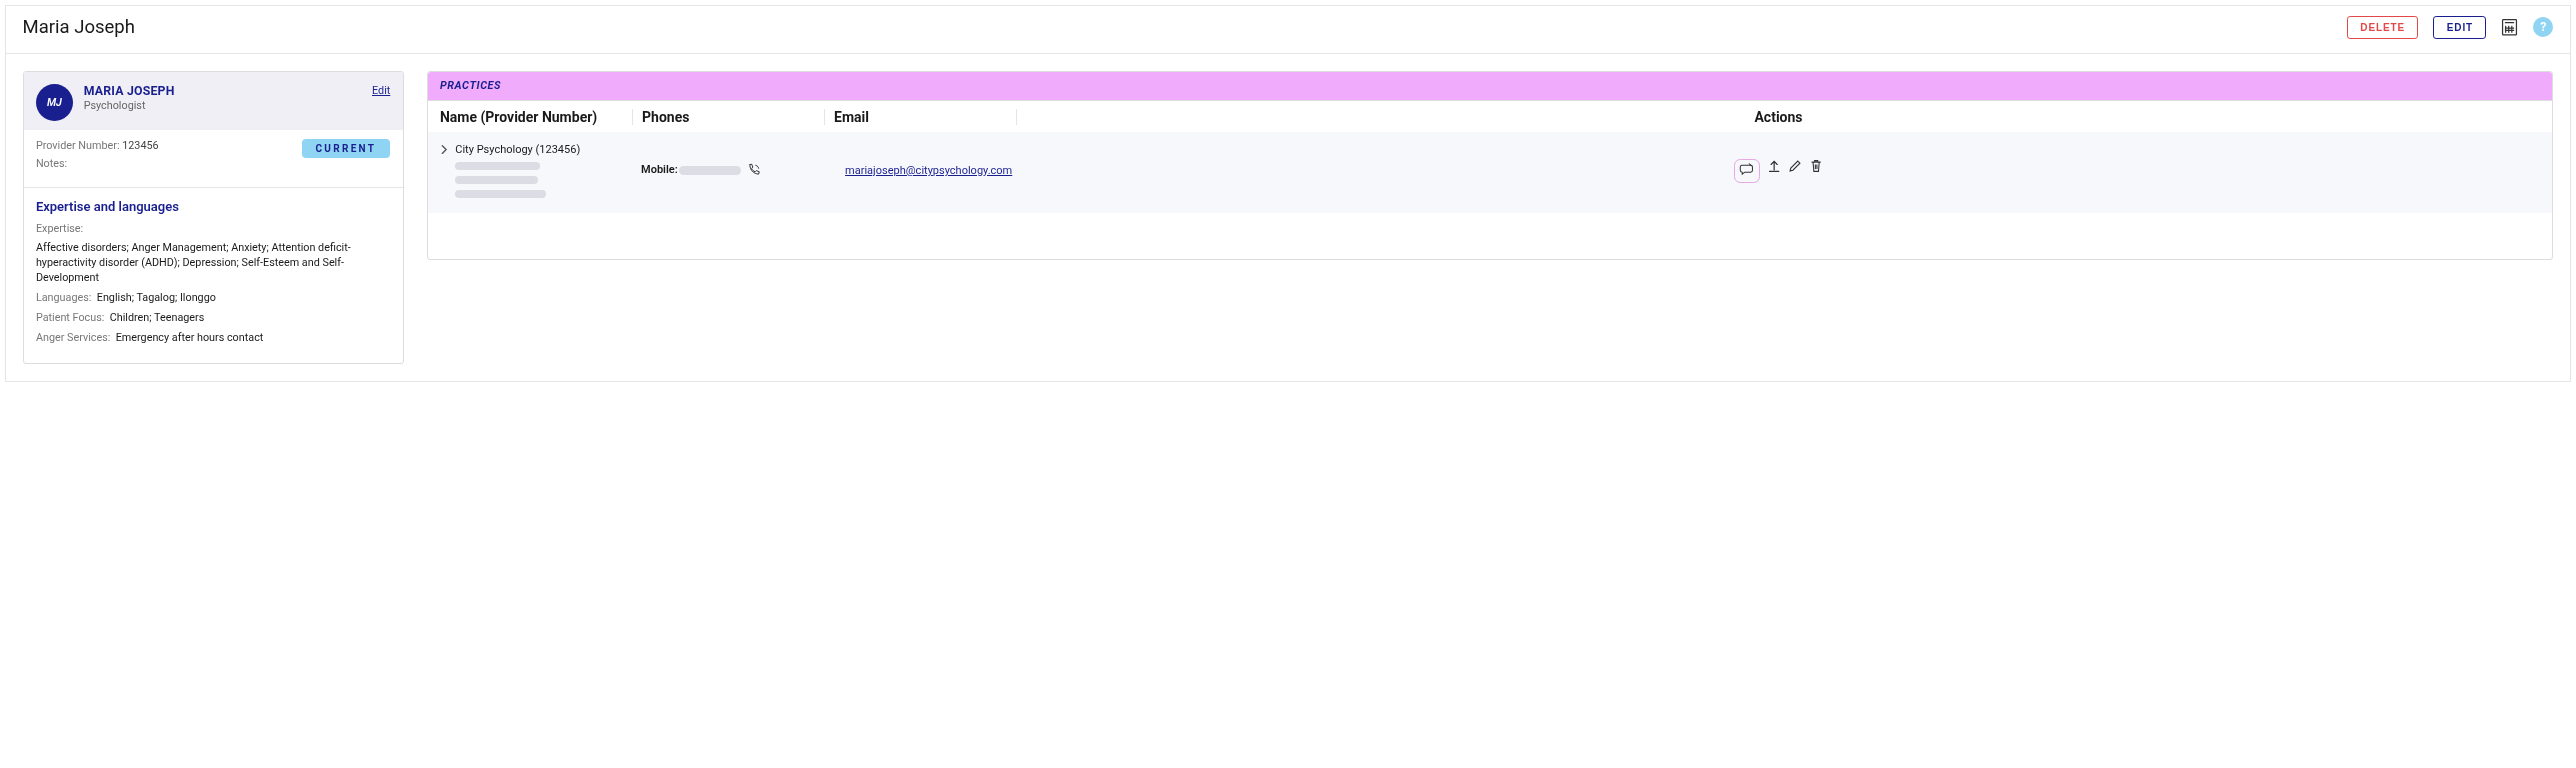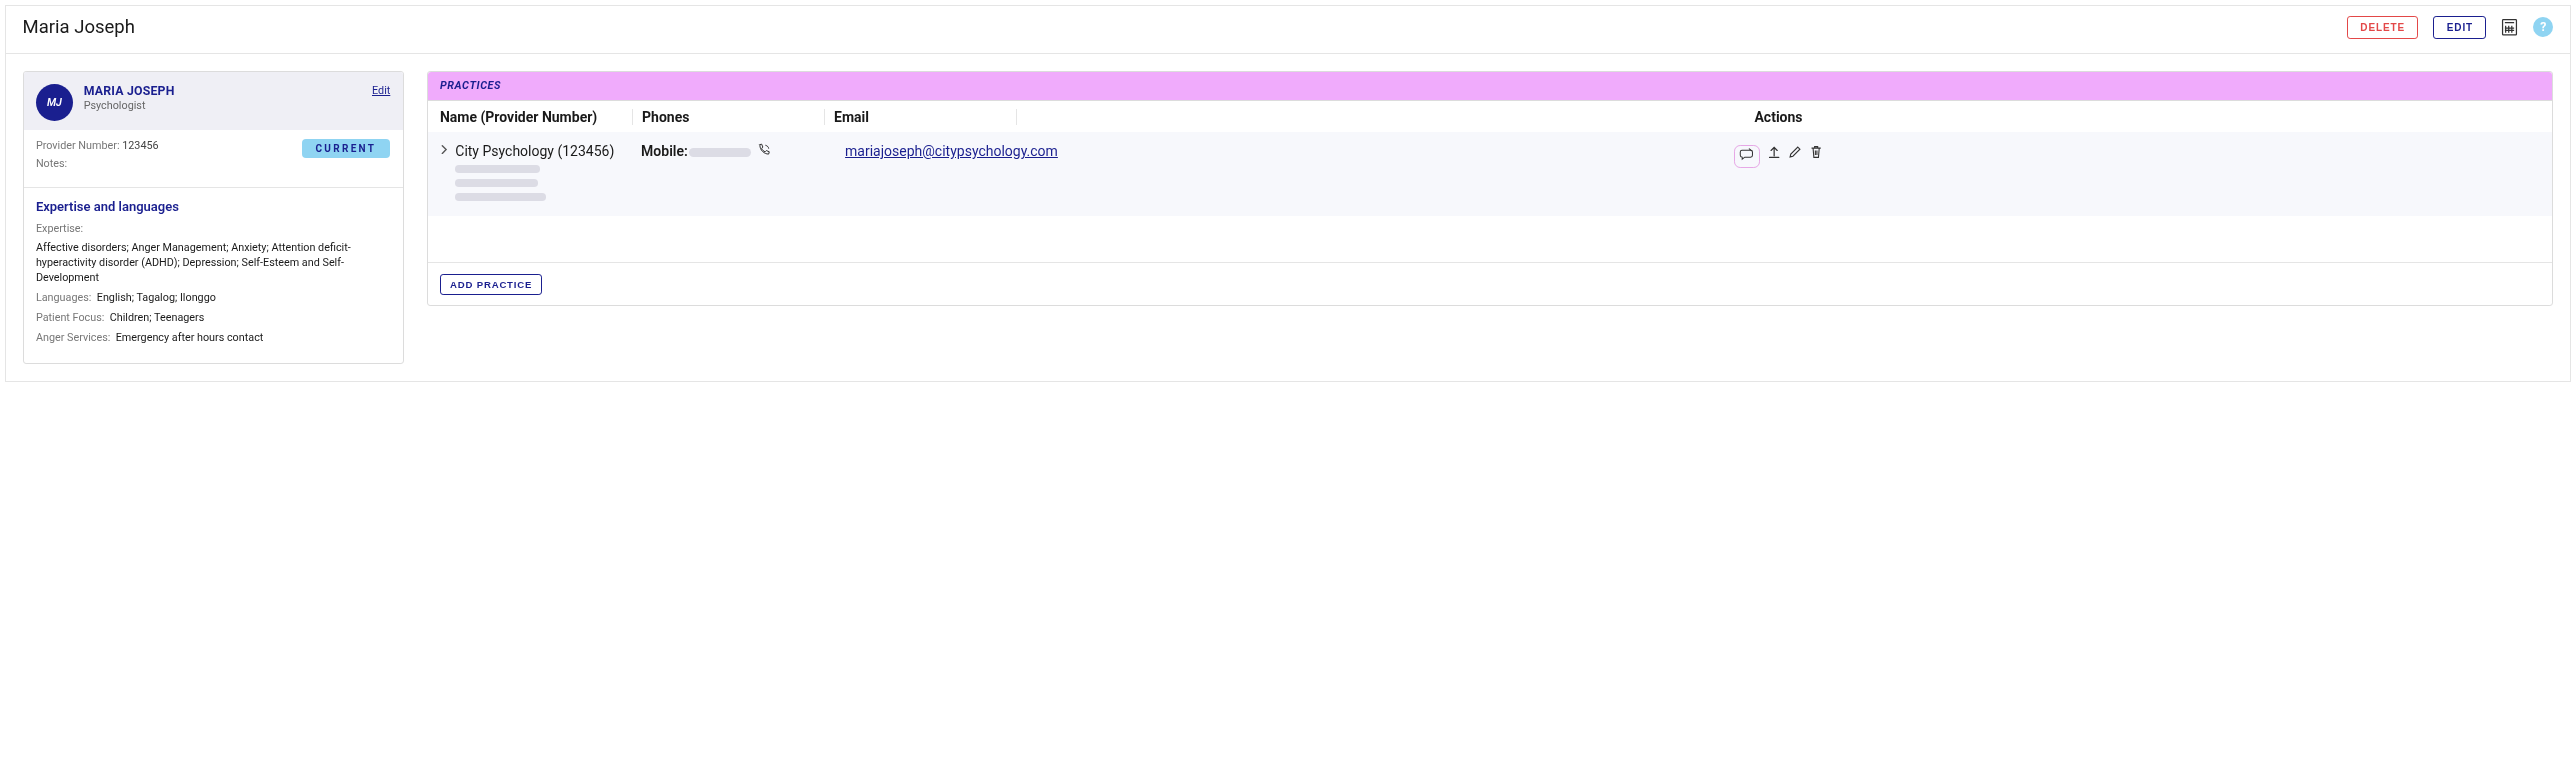--- a/index.html
+++ b/index.html
@@ -31,21 +31,21 @@
 .info-line { font-size: 10.8px; margin-bottom: 4.6px; line-height: 1.4; color: #1a1a1a; }
 .info-line .k { color: #777; }
 .right { flex: 1; }
 .panel { border: 0.8px solid #dcdcdc; border-radius: 3.1px; }
 .panel-header { background: #f0abfc; padding: 7.7px 12.3px; color: #1a1f8f; font-weight: 700; letter-spacing: 0.6px; font-size: 10.8px; border-bottom: 0.8px solid #dcdcdc; border-radius: 3.1px 3.1px 0 0; font-style: italic; }
 .table-head { display: flex; padding: 7.7px 12.3px; font-weight: 700; font-size: 14px; color: #1a1a1a; }
 .col-name { width: 192px; }
 .col-phones { width: 192px; border-left: 0.8px solid #e5e5e5; padding-left: 9.2px; }
 .col-email { width: 192px; border-left: 0.8px solid #e5e5e5; padding-left: 9.2px; }
 .col-actions { flex: 1; border-left: 0.8px solid #e5e5e5; text-align: center; }
-.table-row { display: flex; padding: 10.8px 12.3px 15.4px 12.3px; background: #f7f8fc; font-size: 14px; align-items: flex-start; }
+.table-row { display: flex; padding: 10.8px 12.3px 15.4px 12.3px; background: #f7f8fc; font-size: 11px; align-items: center; }
 .cell-name { width: 192px; display: flex; gap: 6.2px; }
 .chevron { cursor: pointer; padding-top: 1.5px; font-size: 10px; color: #555; }
 .redacted { height: 7.7px; border-radius: 3.8px; background: #dcdce5; margin-top: 6.2px; }
 .r1 { width: 85px; }
 .r2 { width: 83px; }
 .r3 { width: 91px; }
 .cell-phones { width: 192px; padding-left: 9.2px; display: flex; align-items: flex-start; gap: 6.2px; }
 .phone-pill { display:inline-block; height: 9.2px; width: 62px; border-radius: 4.6px; background: #dcdce5; vertical-align: middle; margin-left: 1.5px; }
 .cell-email { width: 192px; padding-left: 9.2px; }
 .cell-email a { color: #1a1f8f; text-decoration: underline; margin-left: 12px; }
@@ -161,20 +161,17 @@
                 </svg>
             </span>
             <span class="action-icon">
               <svg width="12.3" height="14" viewBox="0 0 16 18" fill="none" stroke="#333" stroke-width="1.4">
                   <path d="M2 4h12M6 4V2h4v2M4 4l1 12h6l1-12M7 7v6M9 7v6"></path>
                 </svg>
             </span>
           </div>
         </div>
         <div style="height:46px;"></div>
-        <div class="panel-footer">
-          <button class="btn-add">ADD PRACTICE</button>
-        </div>
       </div>
     </div>
   </div>
 </div>
 
 
 </body></html>

